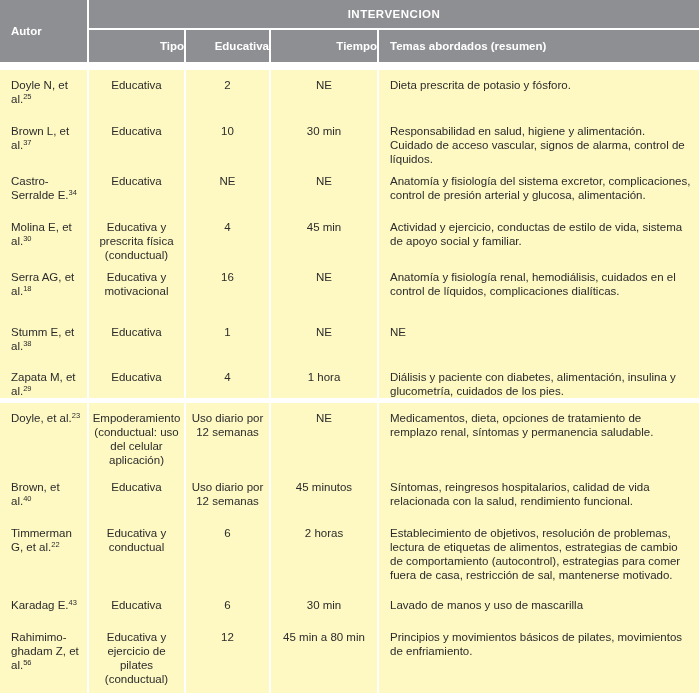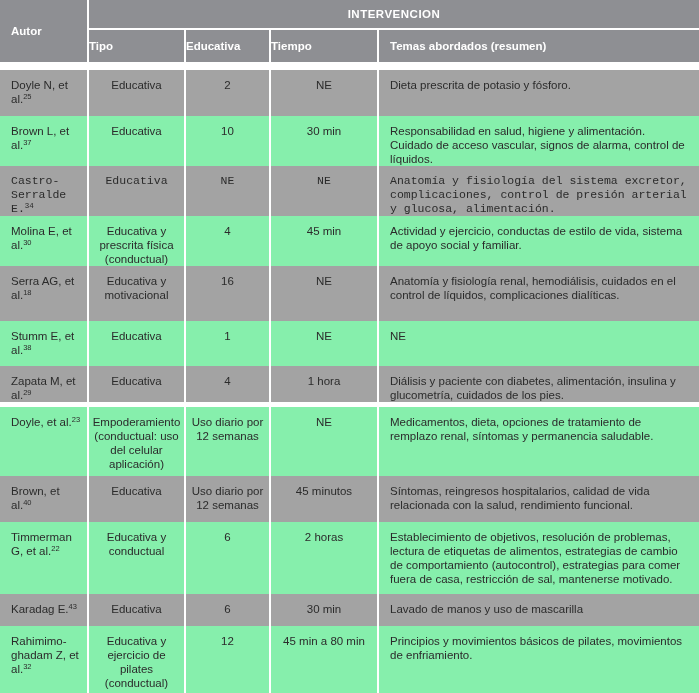--- a/index.html
+++ b/index.html
@@ -7,30 +7,30 @@
   table { border-collapse: collapse; width: 699px; table-layout: fixed; }
   th, td { padding: 0; vertical-align: top; font-size: 11.5px; line-height: 14px; color: #2b2b2b; }
   th { background: #8e8f93; color: #ffffff; font-weight: bold; vertical-align: middle; }
   .c-autor { width: 88px; }
   .c-tipo { width: 97px; }
   .c-ses { width: 85px; }
   .c-tiempo { width: 108px; }
   .c-temas { width: 321px; }
   .h1 { height: 28px; text-align: center; border-left: 2px solid #ffffff; border-bottom: 2px solid #ffffff; letter-spacing: 0.5px; }
   .h-autor { text-align: left; padding-left: 11px; }
-  .h2 { height: 32px; text-align: left; border-left: 2px solid #ffffff; }
+  .h2 { height: 32px; text-align: right; border-left: 2px solid #ffffff; }
   .h2.left { text-align: left; padding-left: 11px; }
   tr.spacer td { height: 8px; background: #ffffff; }
   tr.gap td { height: 5px; background: #ffffff; }
   td { border-left: 2px solid #ffffff; padding-top: 8px; }
   td:first-child { border-left: none; padding-left: 11px; padding-right: 4px; }
   td.center { text-align: center; padding-left: 3px; padding-right: 3px; }
   td.temas { padding-left: 11px; padding-right: 8px; }
-  tr.light td { background: #a3a3a3; }
-  tr.dark td { background: #86efac; }
+  tr.light td { background: #fef9c3; }
+  tr.dark td { background: #fef9c3; }
   sup { font-size: 7.5px; line-height: 0; vertical-align: 4px; }
 </style>
 </head>
 <body>
 
 <table>
   <colgroup>
     <col class="c-autor">
       <col class="c-tipo">
       <col class="c-ses">
@@ -60,21 +60,21 @@
         <td class="center">NE</td>
         <td class="temas">Dieta prescrita de potasio y fósforo.</td>
       </tr>
       <tr class="dark" style="height: 45px;">
         <td><span>Brown L, et al.</span><sup>37</sup></td>
         <td class="center">Educativa</td>
         <td class="center">10</td>
         <td class="center">30 min</td>
         <td class="temas">Responsabilidad en salud, higiene y alimentación. Cuidado de acceso vascular, signos de alarma, control de líquidos.</td>
       </tr>
-      <tr class="light" style="height: 46px; font-family: Liberation Mono, monospace;">
+      <tr class="light" style="height: 46px;">
         <td><span>Castro-Serralde E.</span><sup>34</sup></td>
         <td class="center">Educativa</td>
         <td class="center">NE</td>
         <td class="center">NE</td>
         <td class="temas">Anatomía y fisiología del sistema excretor, complicaciones, control de presión arterial y glucosa, alimentación.</td>
       </tr>
       <tr class="dark" style="height: 44px;">
         <td><span>Molina E, et al.</span><sup>30</sup></td>
         <td class="center">Educativa y prescrita física (conductual)</td>
         <td class="center">4</td>
@@ -127,20 +127,20 @@
         <td class="temas">Establecimiento de objetivos, resolución de problemas, lectura de etiquetas de alimentos, estrategias de cambio de comportamiento (autocontrol), estrategias para comer fuera de casa, restricción de sal, mantenerse motivado.</td>
       </tr>
       <tr class="light" style="height: 32px;">
         <td><span>Karadag E.</span><sup>43</sup></td>
         <td class="center">Educativa</td>
         <td class="center">6</td>
         <td class="center">30 min</td>
         <td class="temas">Lavado de manos y uso de mascarilla</td>
       </tr>
       <tr class="dark" style="height: 71px;">
-        <td><span>Rahimimo-ghadam Z, et al.</span><sup>32</sup></td>
+        <td><span>Rahimimo-ghadam Z, et al.</span><sup>56</sup></td>
         <td class="center">Educativa y ejercicio de pilates (conductual)</td>
         <td class="center">12</td>
         <td class="center">45 min a 80 min</td>
         <td class="temas">Principios y movimientos básicos de pilates, movimientos de enfriamiento.</td>
       </tr>
     </tbody>
 </table>
 
 </body></html>

